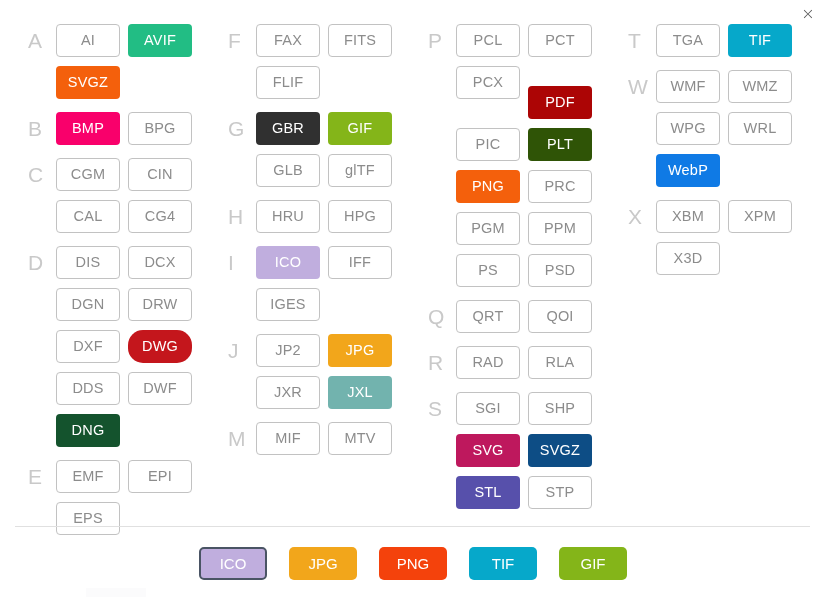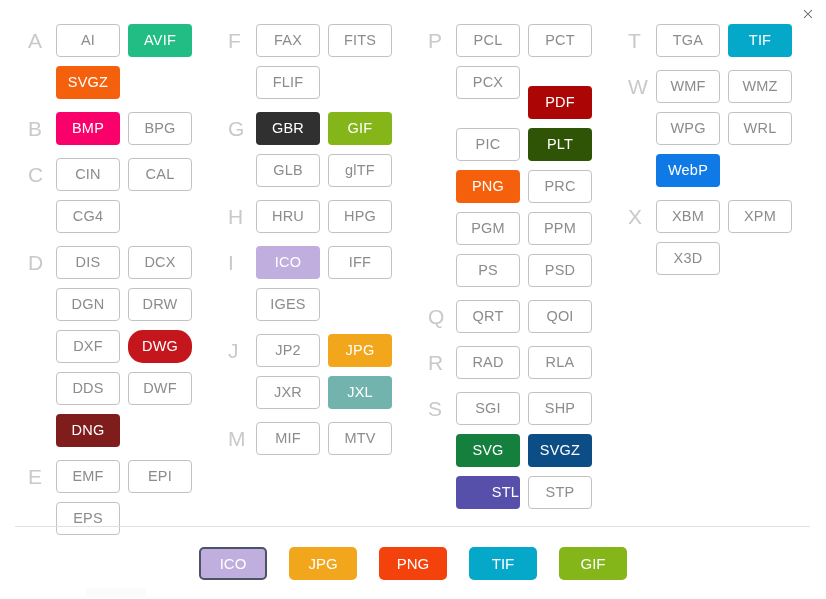--- a/index.html
+++ b/index.html
@@ -122,37 +122,38 @@
       <div class="group">
         <div class="glabel">B</div>
         <div class="btns">
           <div class="fmt filled" style="background: rgb(249, 0, 107);">BMP</div>
           <div class="fmt">BPG</div>
         </div>
       </div>
       <div class="group">
         <div class="glabel">C</div>
         <div class="btns">
+          <div class="fmt">CGM</div>
           <div class="fmt">CIN</div>
           <div class="fmt">CAL</div>
           <div class="fmt">CG4</div>
         </div>
       </div>
       <div class="group">
         <div class="glabel">D</div>
         <div class="btns">
           <div class="fmt">DIS</div>
           <div class="fmt">DCX</div>
           <div class="fmt">DGN</div>
           <div class="fmt">DRW</div>
           <div class="fmt">DXF</div>
           <div class="fmt filled" style="background: rgb(196, 22, 28); border-radius: 15px;">DWG</div>
           <div class="fmt">DDS</div>
           <div class="fmt">DWF</div>
-          <div class="fmt filled" style="background: #7f1d1d;">DNG</div>
+          <div class="fmt filled" style="background: #14532d;">DNG</div>
         </div>
       </div>
       <div class="group">
         <div class="glabel">E</div>
         <div class="btns">
           <div class="fmt">EMF</div>
           <div class="fmt">EPI</div>
           <div class="fmt">EPS</div>
         </div>
       </div>
@@ -237,23 +238,23 @@
         <div class="btns">
           <div class="fmt">RAD</div>
           <div class="fmt">RLA</div>
         </div>
       </div>
       <div class="group">
         <div class="glabel">S</div>
         <div class="btns">
           <div class="fmt">SGI</div>
           <div class="fmt">SHP</div>
-          <div class="fmt filled" style="background: #15803d;">SVG</div>
+          <div class="fmt filled" style="background: #be185d;">SVG</div>
           <div class="fmt filled" style="background: rgb(13, 77, 133);">SVGZ</div>
-          <div class="fmt filled" style="background: rgb(87, 80, 171); text-align: right;">STL</div>
+          <div class="fmt filled" style="background: rgb(87, 80, 171);">STL</div>
           <div class="fmt">STP</div>
         </div>
       </div>
     </div>
     <div class="col last">
       <div class="group">
         <div class="glabel">T</div>
         <div class="btns">
           <div class="fmt">TGA</div>
           <div class="fmt filled" style="background: rgb(6, 168, 202);">TIF</div>

